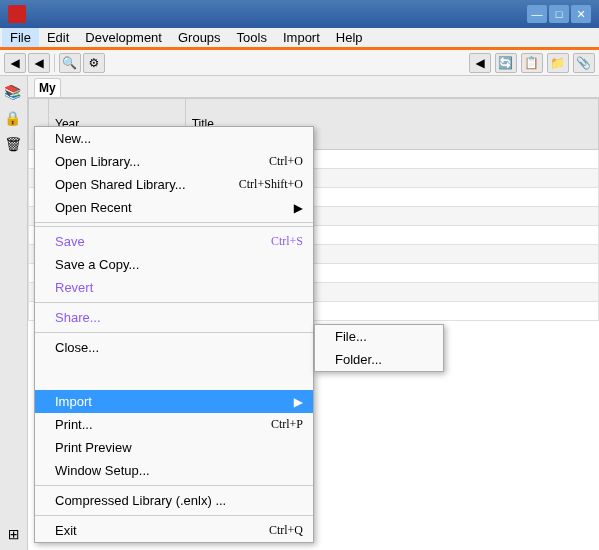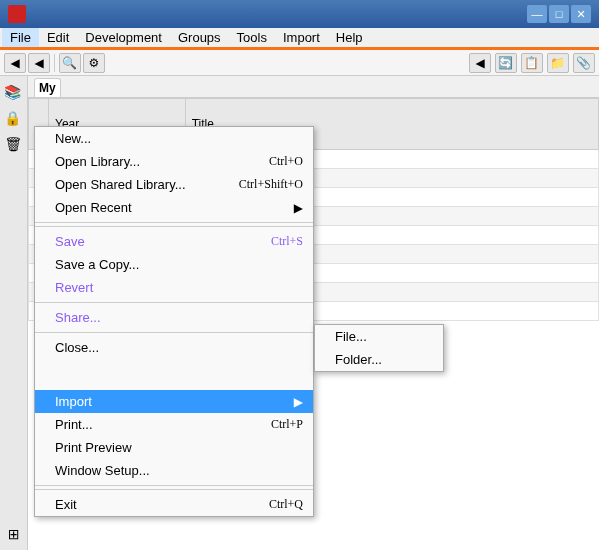--- a/index.html
+++ b/index.html
@@ -422,20 +422,23 @@
           <span>Print...</span>
           <span class="shortcut">Ctrl+P</span>
         </div>
         <div class="menu-dropdown-item">
           <span>Print Preview</span>
         </div>
         <div class="menu-dropdown-item">
           <span>Window Setup...</span>
         </div>
         <div class="menu-sep"></div>
+        <div class="menu-dropdown-item">
+          <span>Compressed Library (.enlx) ...</span>
+        </div>
         <div class="menu-sep"></div>
         <div class="menu-dropdown-item">
           <span>Exit</span>
           <span class="shortcut">Ctrl+Q</span>
         </div>
       </div>
 
     <div class="import-submenu" id="import-submenu">
     <div class="submenu-item">
           <span>File...</span>

